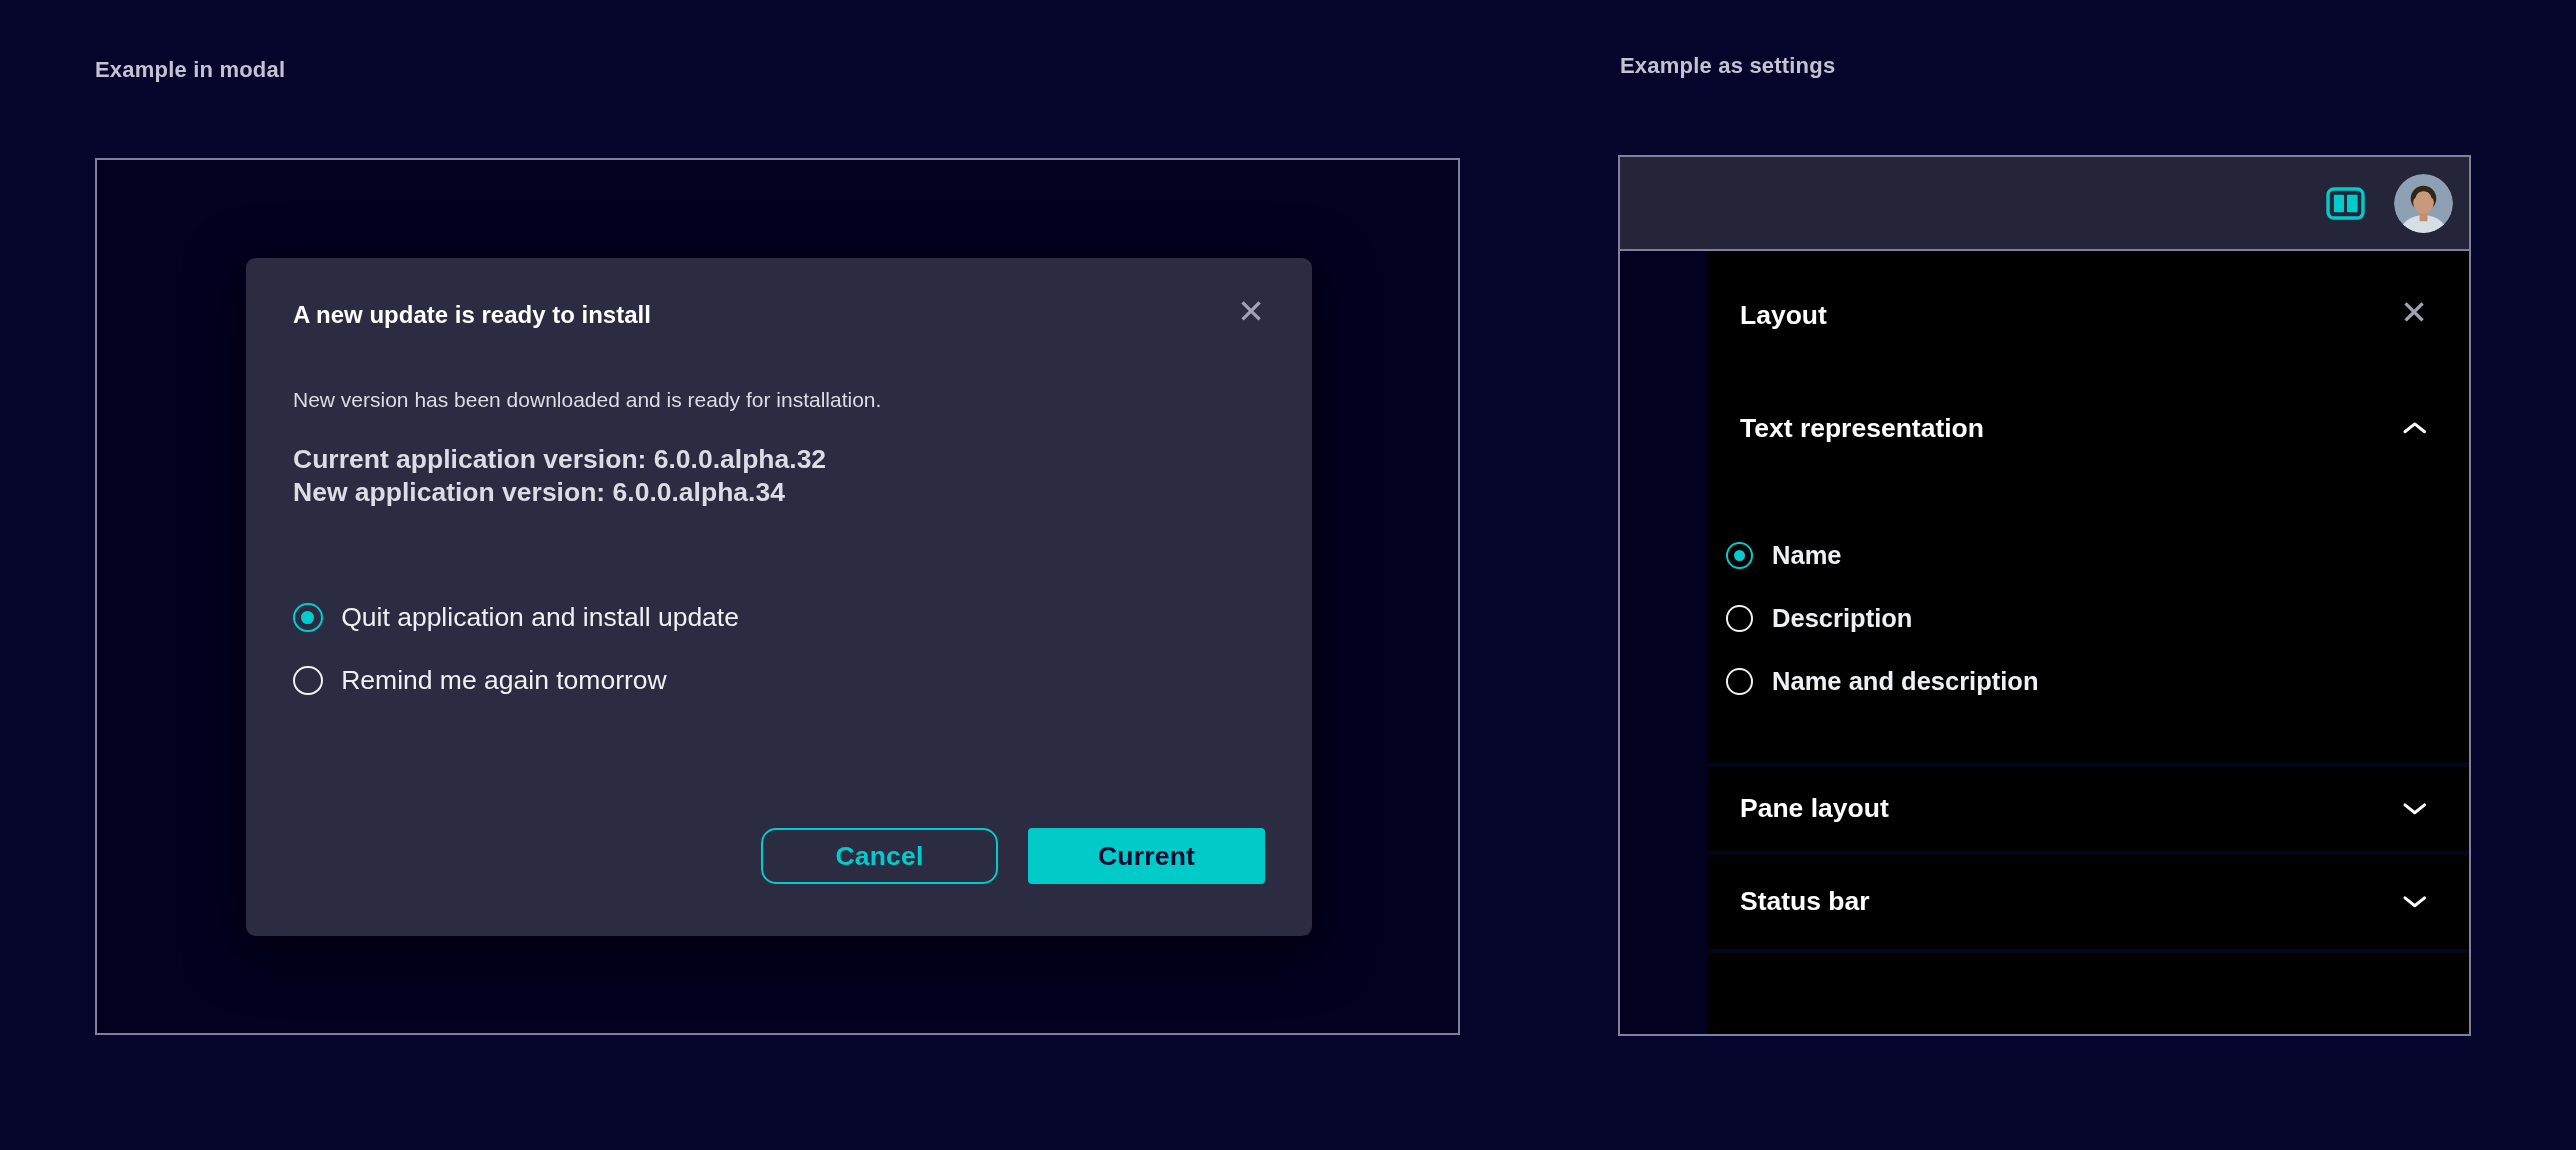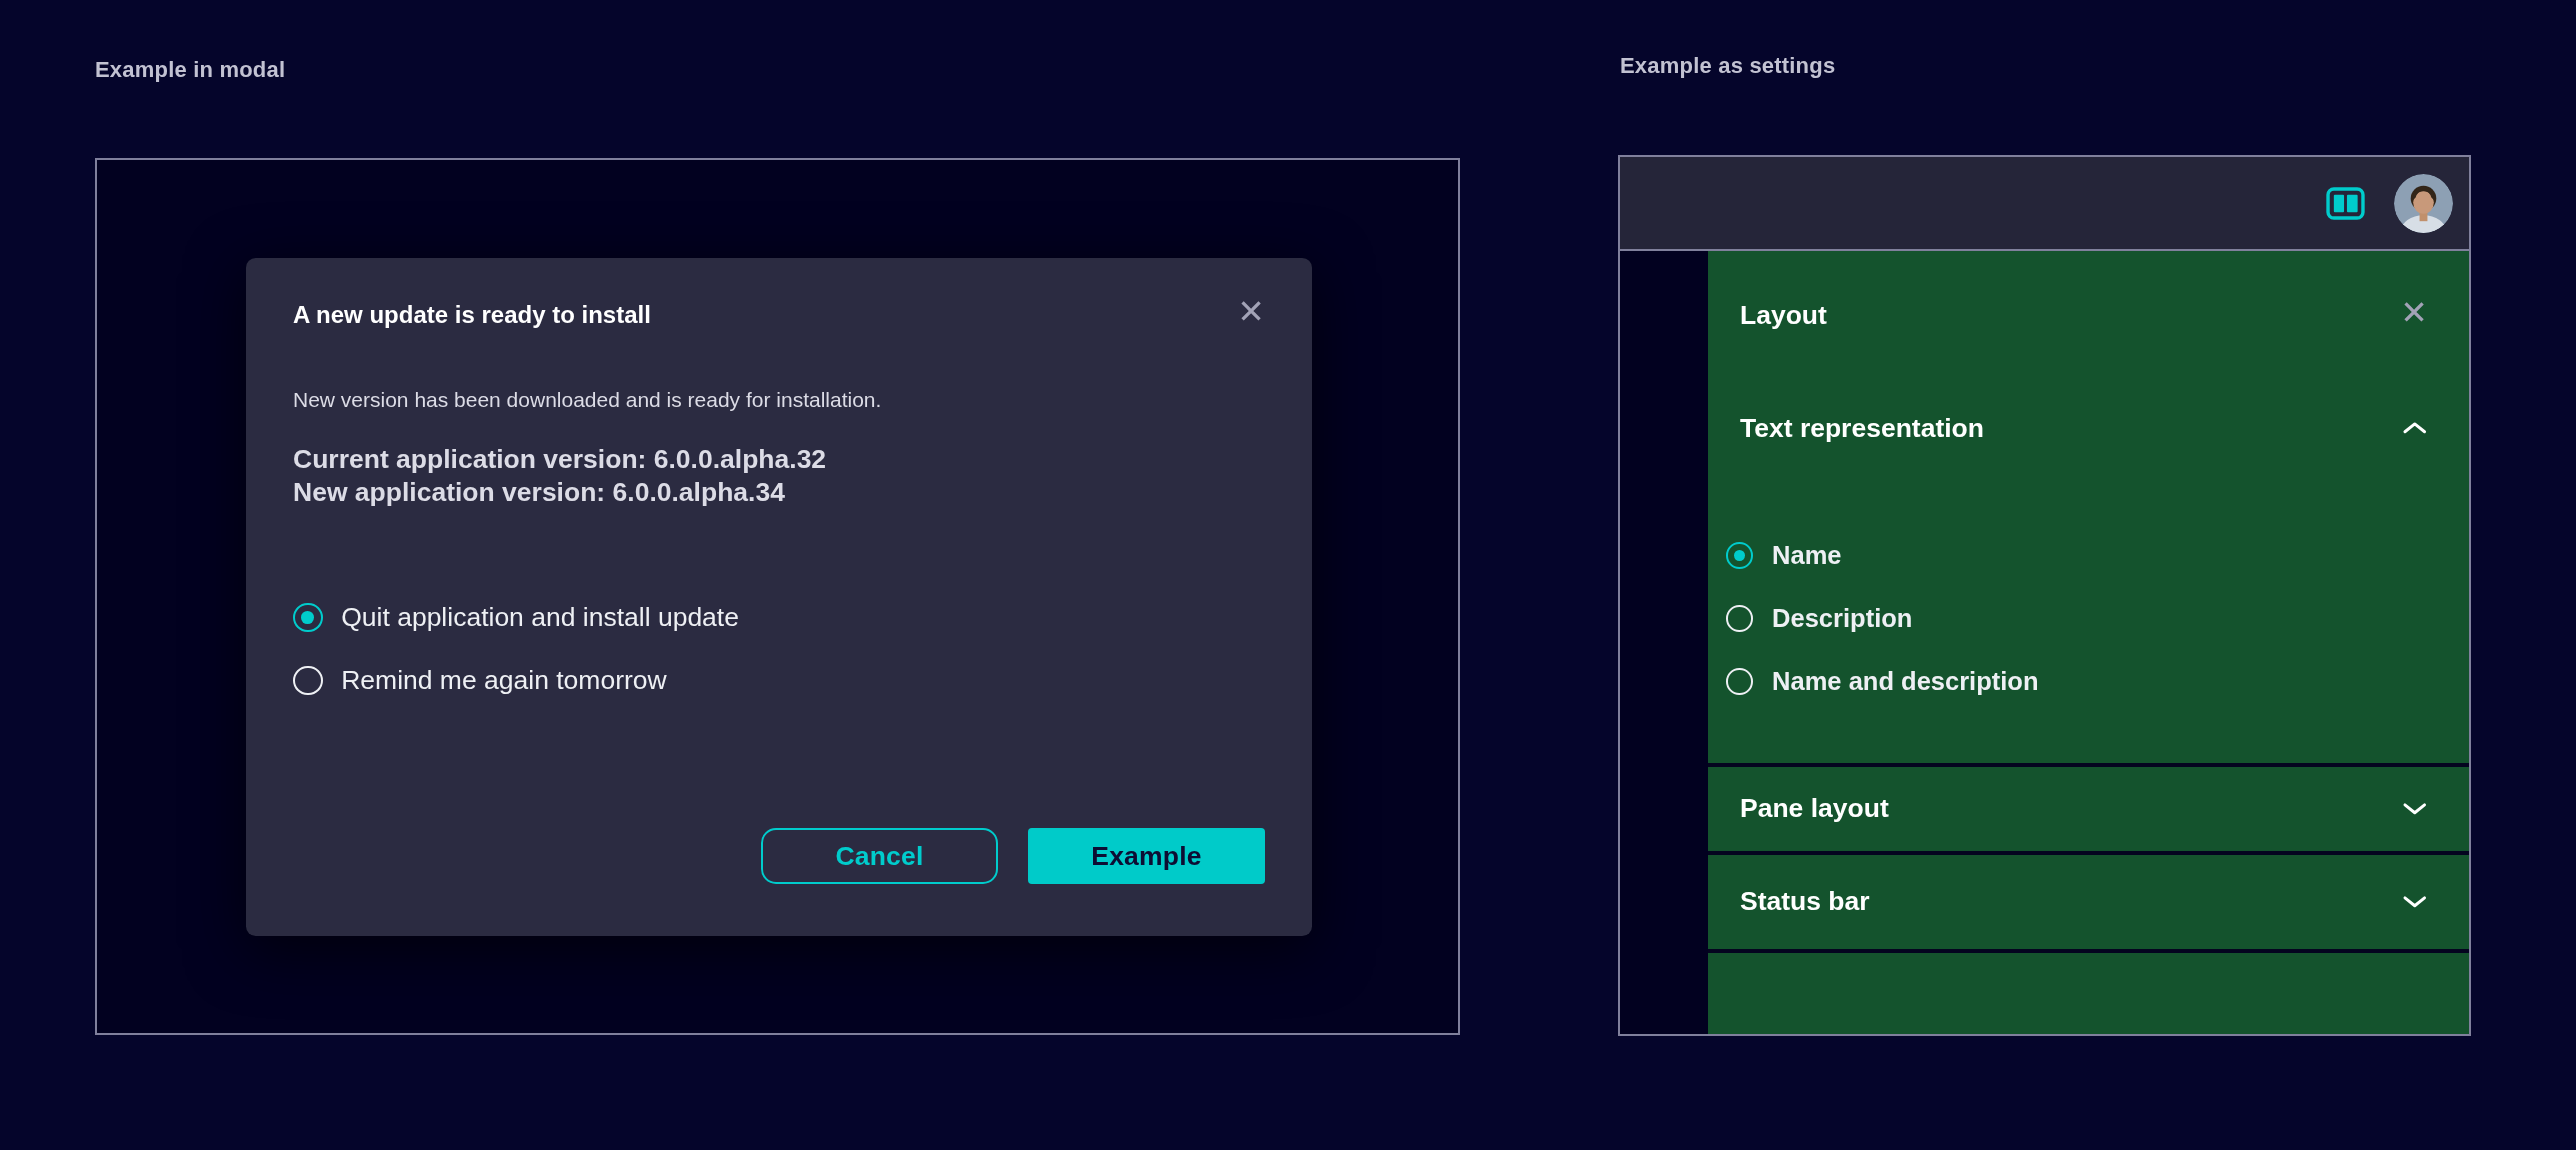--- a/index.html
+++ b/index.html
@@ -137,21 +137,21 @@
     width: 59px; height: 59px;
     border-radius: 50%;
     overflow: hidden;
     cursor: pointer;
     flex: 0 0 auto;
   }
   .app-content { flex: 1; display: flex; min-height: 0; }
   .app-strip { width: 88px; flex: 0 0 auto; background: #020120; }
   .settings-panel {
     flex: 1;
-    background: #14532d;
+    background: #000000;
     display: flex;
     flex-direction: column;
   }
   .panel-row {
     display: flex;
     align-items: center;
     justify-content: space-between;
     padding: 0 41px 0 32px;
     flex: 0 0 auto;
     cursor: pointer;
@@ -194,21 +194,21 @@
         <span class="radio-label">Quit application and install update</span>
       </div>
       <div class="radio-row">
         <span class="radio-circle"></span>
         <span class="radio-label">Remind me again tomorrow</span>
       </div>
     </div>
 
     <div class="modal-footer">
       <button class="btn btn-outline">Cancel</button>
-      <button class="btn btn-primary">Example</button>
+      <button class="btn btn-primary">Current</button>
     </div>
   </div>
 </div>
 
 <div class="section-heading" id="heading-right">Example as settings</div>
 
 <div class="demo-box" id="settings-demo-box">
 
   <div class="topbar">
     <span class="pane-icon-btn">

